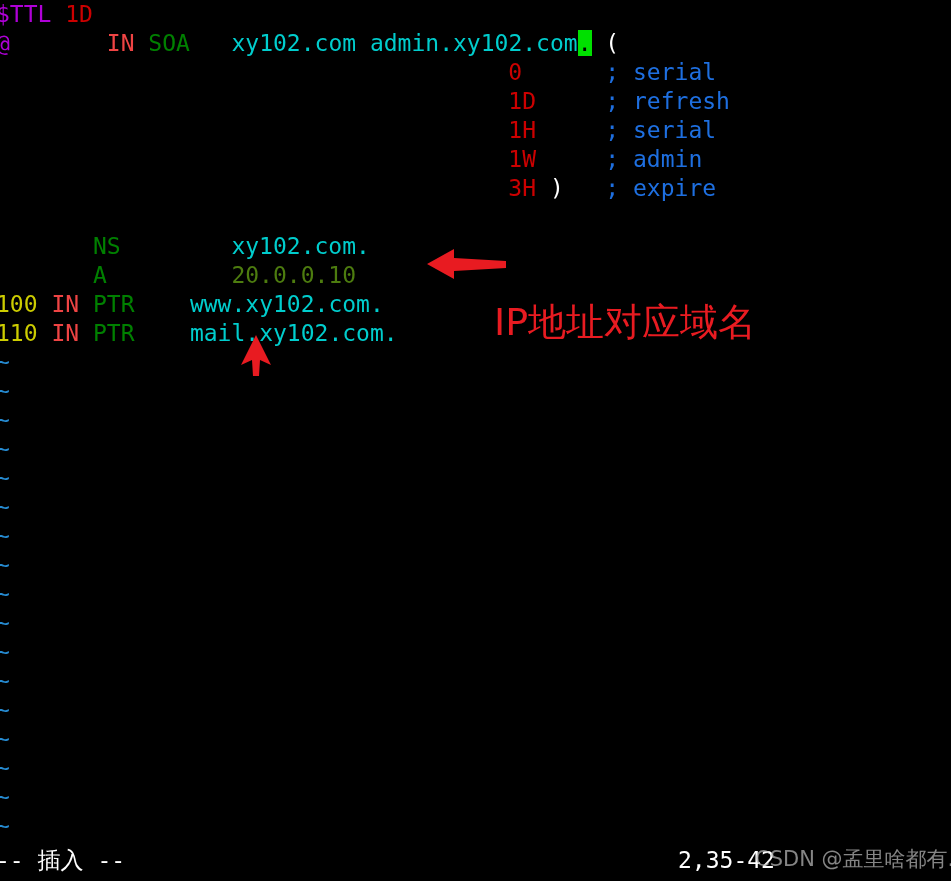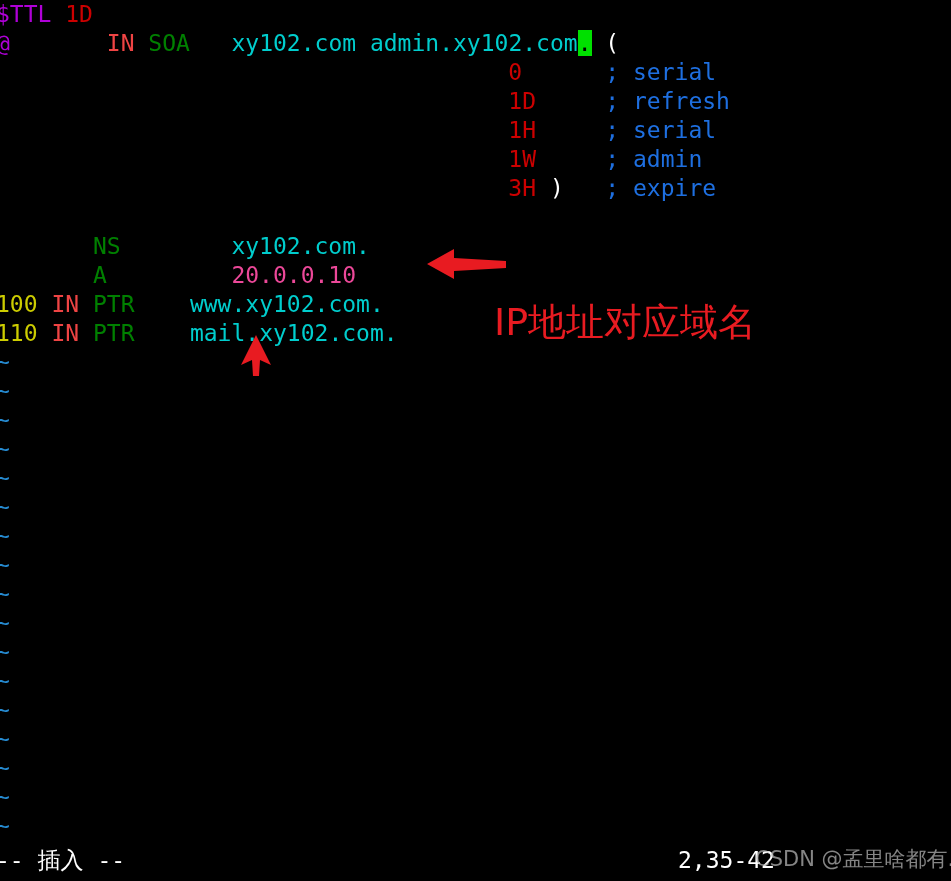--- a/index.html
+++ b/index.html
@@ -41,21 +41,21 @@
     margin-left: -4px; 
   }
 
   
   .tok-directive { color: #af00d7; }   
   .tok-number    { color: #cc0000; }   
   .tok-at        { color: #af00d7; }   
   .tok-class     { color: #ef4444; }   
   .tok-type      { color: #008000; }   
   .tok-name      { color: #00cdcd; }   
-  .tok-ip        { color: #ec4899; }   
+  .tok-ip        { color: #4d7c0f; }   
   .tok-num-y     { color: #cdcd00; }   
   .tok-comment   { color: #1e6fe0; text-align: right; }   
   .tok-paren     { color: #ffffff; }
   .tok-plain     { color: #ffffff; }
   .tok-tilde     { color: #268bd2; }   
 
   .cursor-block {
     background: #00e000;
     color: #000000;
   }

